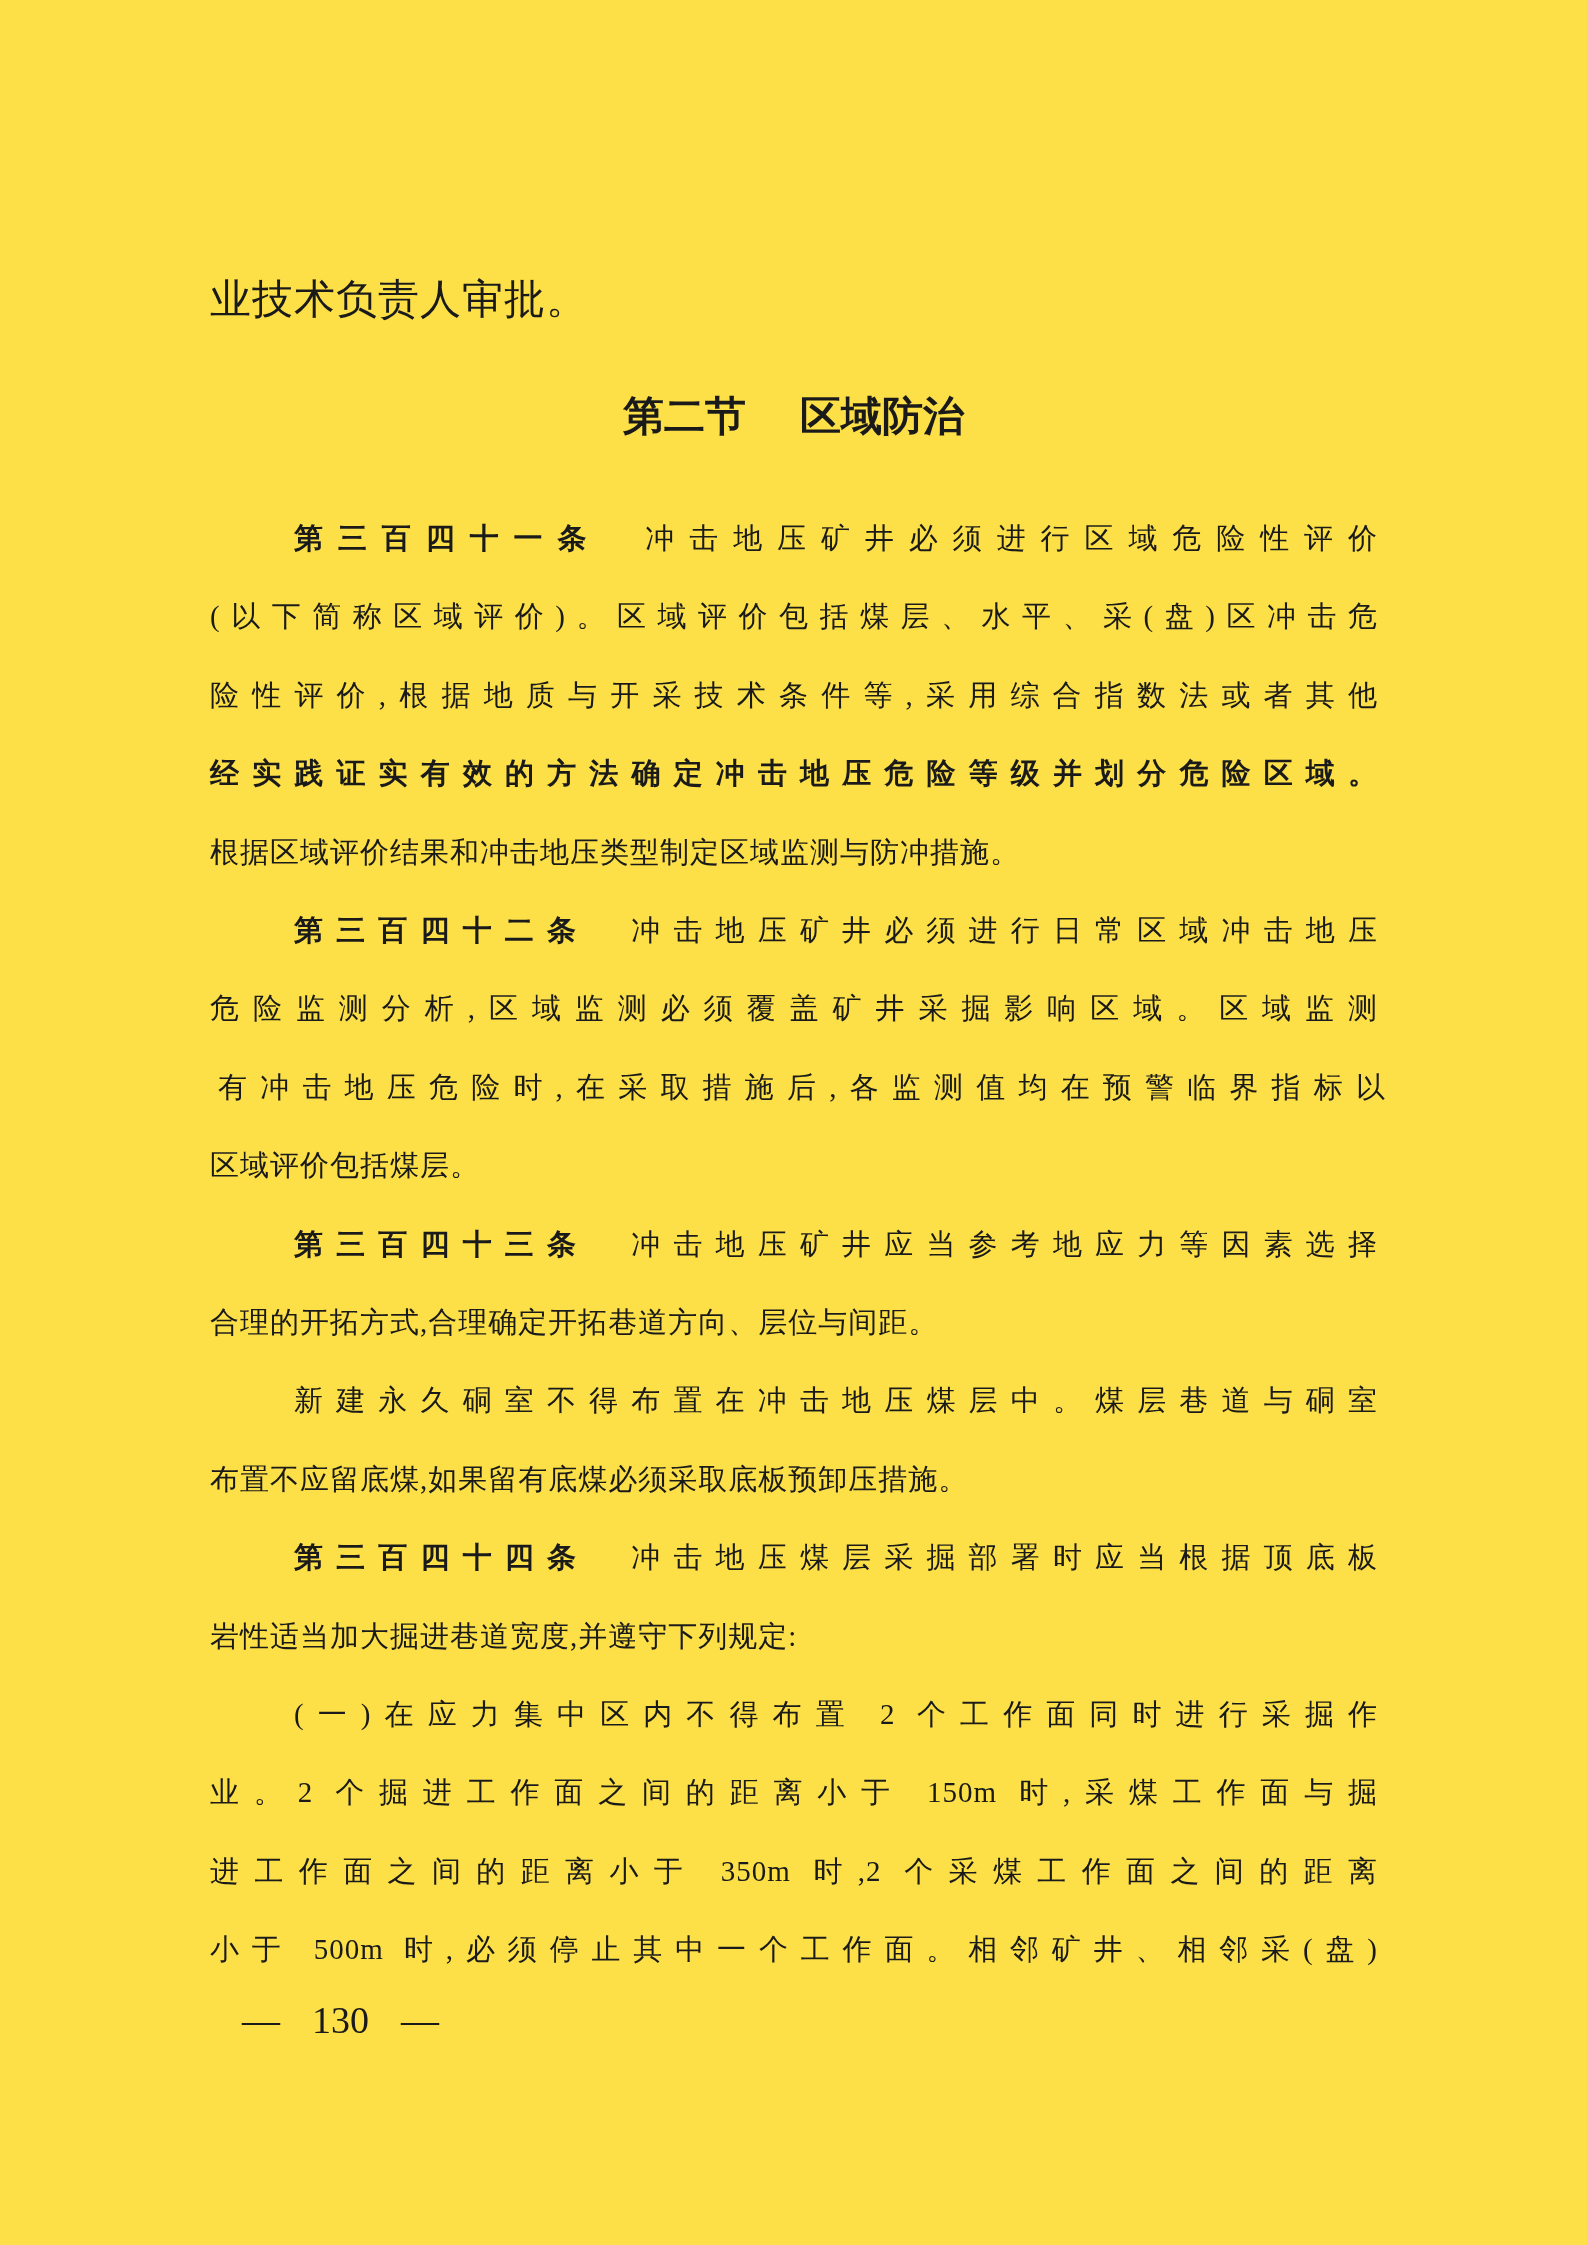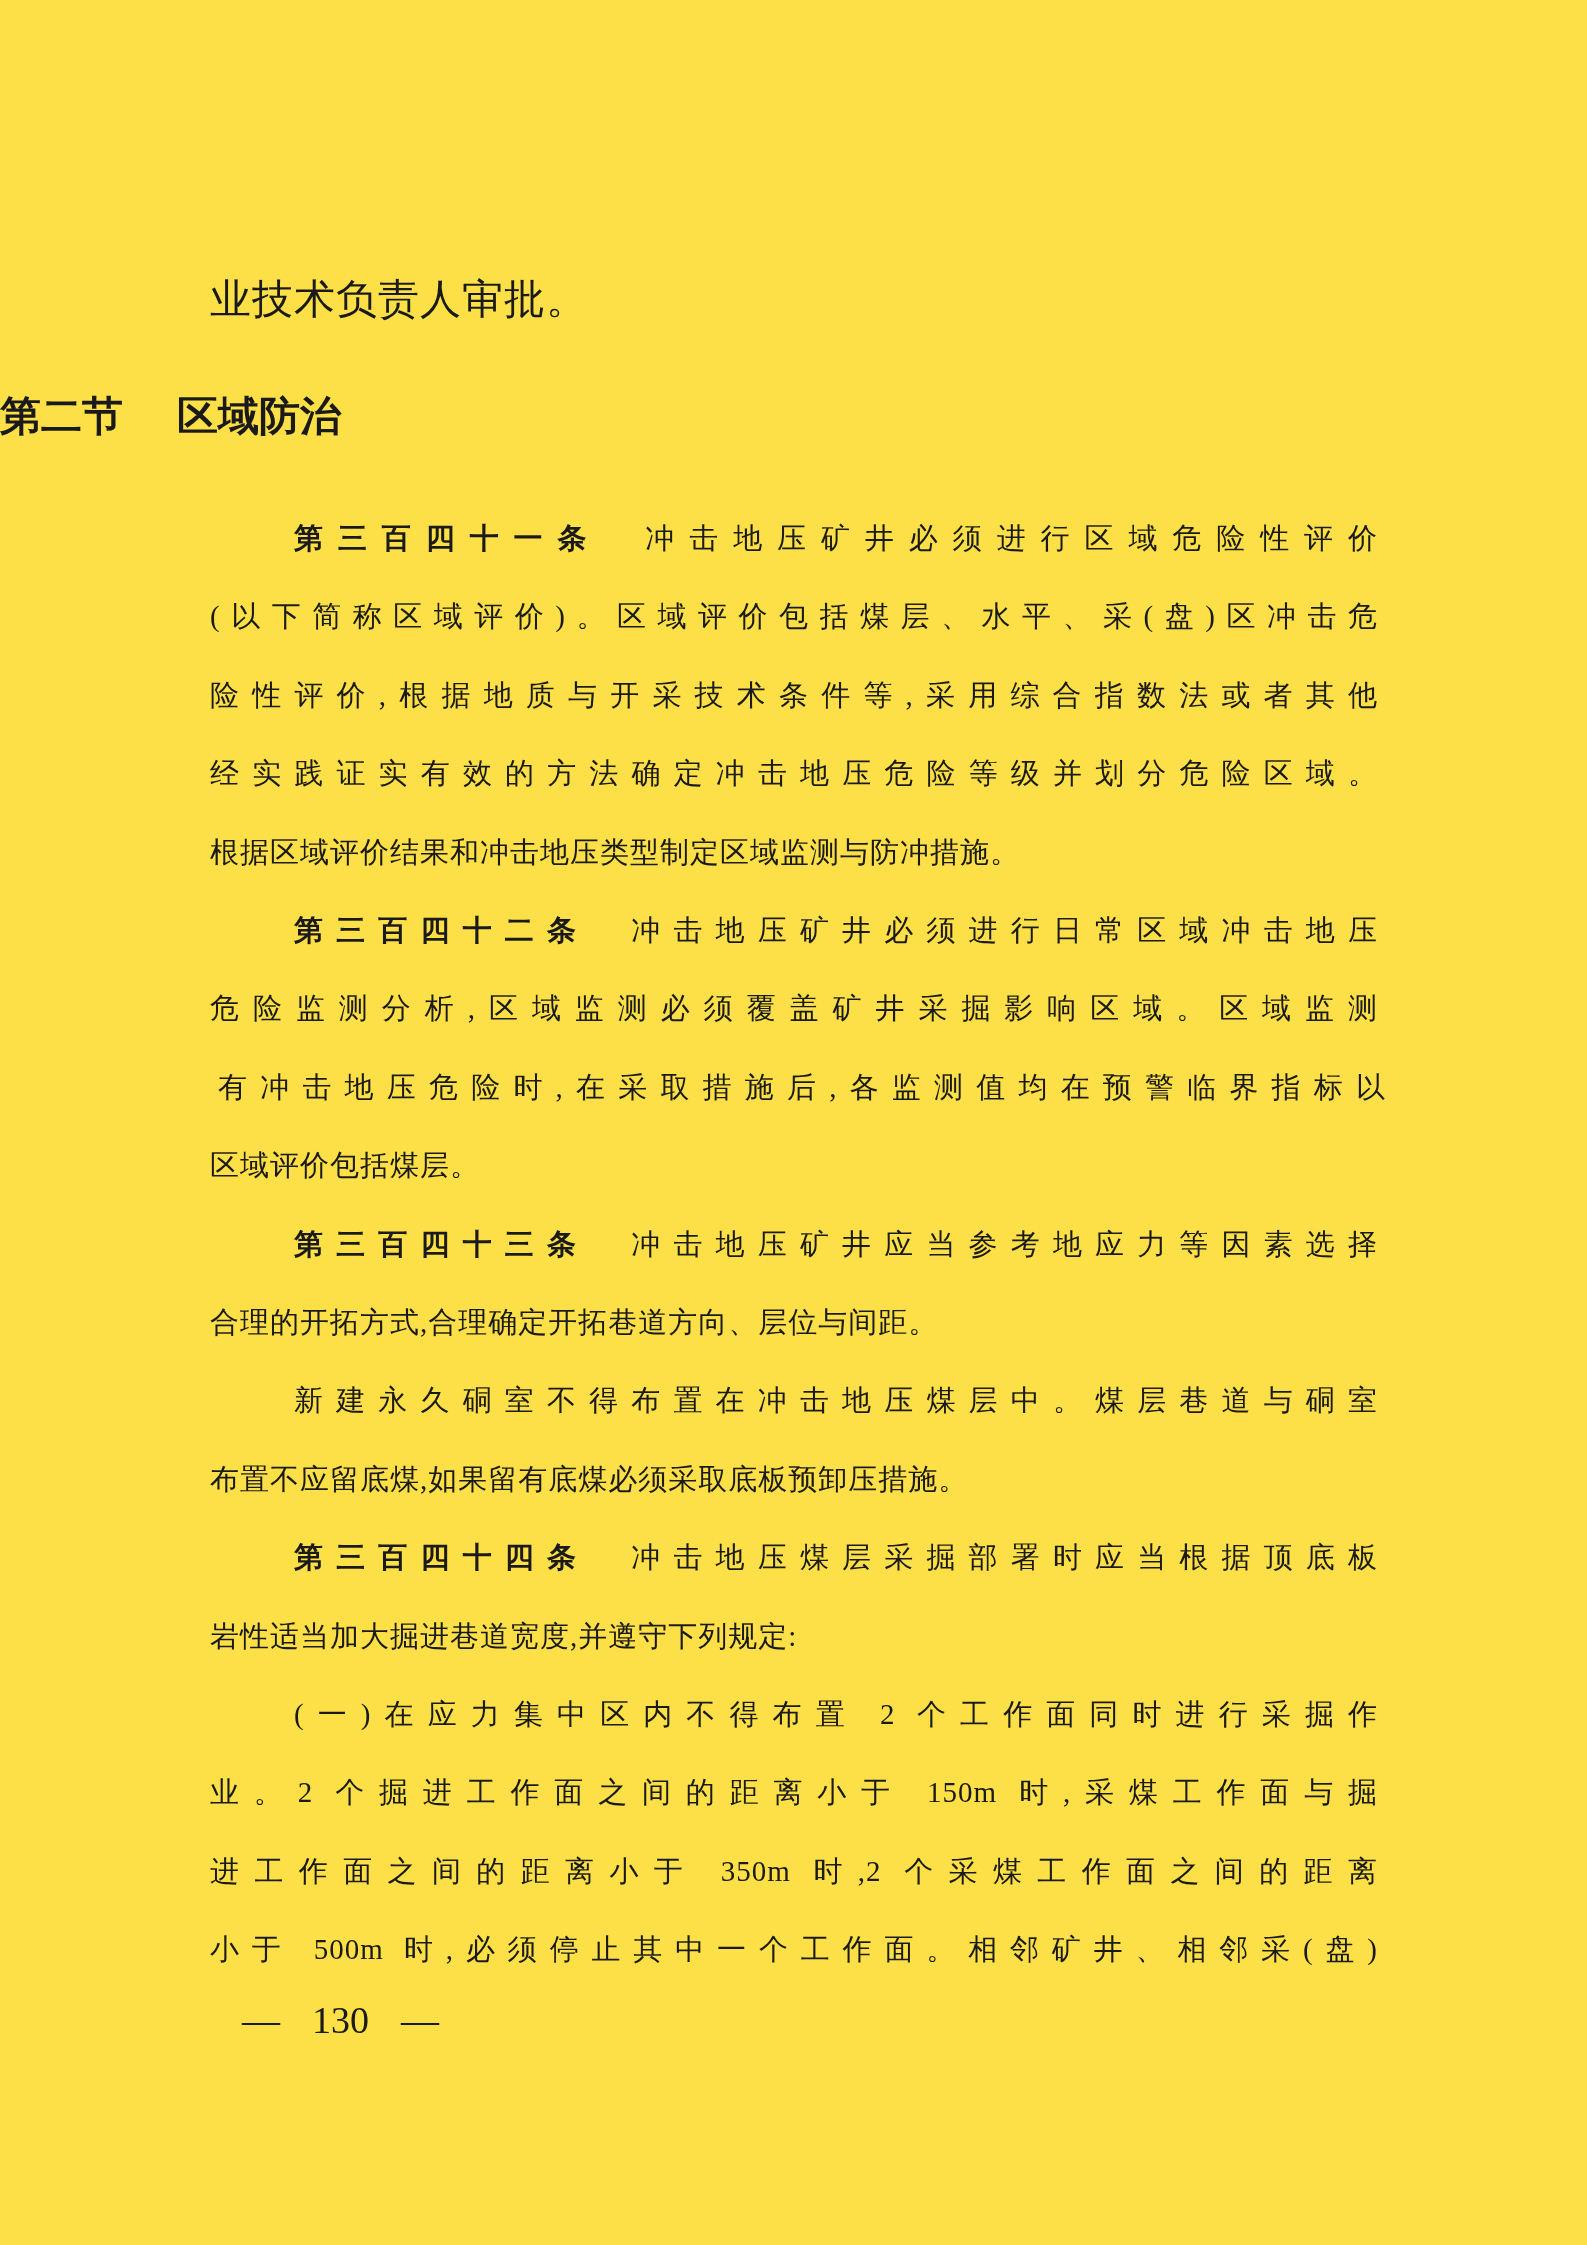--- a/index.html
+++ b/index.html
@@ -34,20 +34,21 @@
   }
   .intro-line{
     position:absolute;
     left:210px;top:276px;
     font-size:41px;line-height:46px;letter-spacing:1px;
     white-space:nowrap;
   }
   .section-heading{
     position:absolute;
     left:0;top:393px;width:1587px;
+    text-align:center;
     font-size:41px;line-height:46px;
     font-weight:600;
   }
   .section-heading .gap2{margin-left:54px;}
   .footer{
     position:absolute;
     left:242px;top:2000px;
     display:flex;align-items:center;
     column-gap:32px;
     font-size:38px;line-height:40px;
@@ -61,21 +62,21 @@
   <div class="intro-line">业技术负责人审批。</div>
 
   <div class="section-heading">
     <span>第二节</span><span class="gap2">区域防治</span>
   </div>
 
   <div>
       <div class="bline just ind" style="top: 515px;"><b class="lead">第三百四十一条</b><span>　冲击地压矿井必须进行区域危险性评价</span></div>
       <div class="bline just" style="top: 593px;"><span>(以下简称区域评价)。区域评价包括煤层、水平、采(盘)区冲击危</span></div>
       <div class="bline just" style="top: 672px;"><span>险性评价,根据地质与开采技术条件等,采用综合指数法或者其他</span></div>
-      <div class="bline just" style="top: 750px;"><span>经实践证实有效的方法确定冲击地压危险等级并划分危险区域。</span></div>
+      <div class="bline just" style="top: 750px; font-weight: bold;"><span>经实践证实有效的方法确定冲击地压危险等级并划分危险区域。</span></div>
       <div class="bline" style="top: 829px;"><span>根据区域评价结果和冲击地压类型制定区域监测与防冲措施。</span></div>
       <div class="bline just ind" style="top: 907px;"><b class="lead">第三百四十二条</b><span>　冲击地压矿井必须进行日常区域冲击地压</span></div>
       <div class="bline just" style="top: 985px;"><span>危险监测分析,区域监测必须覆盖矿井采掘影响区域。区域监测</span></div>
       <div class="bline just" style="top: 1064px; margin-left: 8px;"><span>有冲击地压危险时,在采取措施后,各监测值均在预警临界指标以</span></div>
       <div class="bline" style="top: 1142px;"><span>区域评价包括煤层。</span></div>
       <div class="bline just ind" style="top: 1221px;"><b class="lead">第三百四十三条</b><span>　冲击地压矿井应当参考地应力等因素选择</span></div>
       <div class="bline" style="top: 1299px;"><span>合理的开拓方式,合理确定开拓巷道方向、层位与间距。</span></div>
       <div class="bline just ind" style="top: 1377px;"><span>新建永久硐室不得布置在冲击地压煤层中。煤层巷道与硐室</span></div>
       <div class="bline" style="top: 1456px;"><span>布置不应留底煤,如果留有底煤必须采取底板预卸压措施。</span></div>
       <div class="bline just ind" style="top: 1534px;"><b class="lead">第三百四十四条</b><span>　冲击地压煤层采掘部署时应当根据顶底板</span></div>

